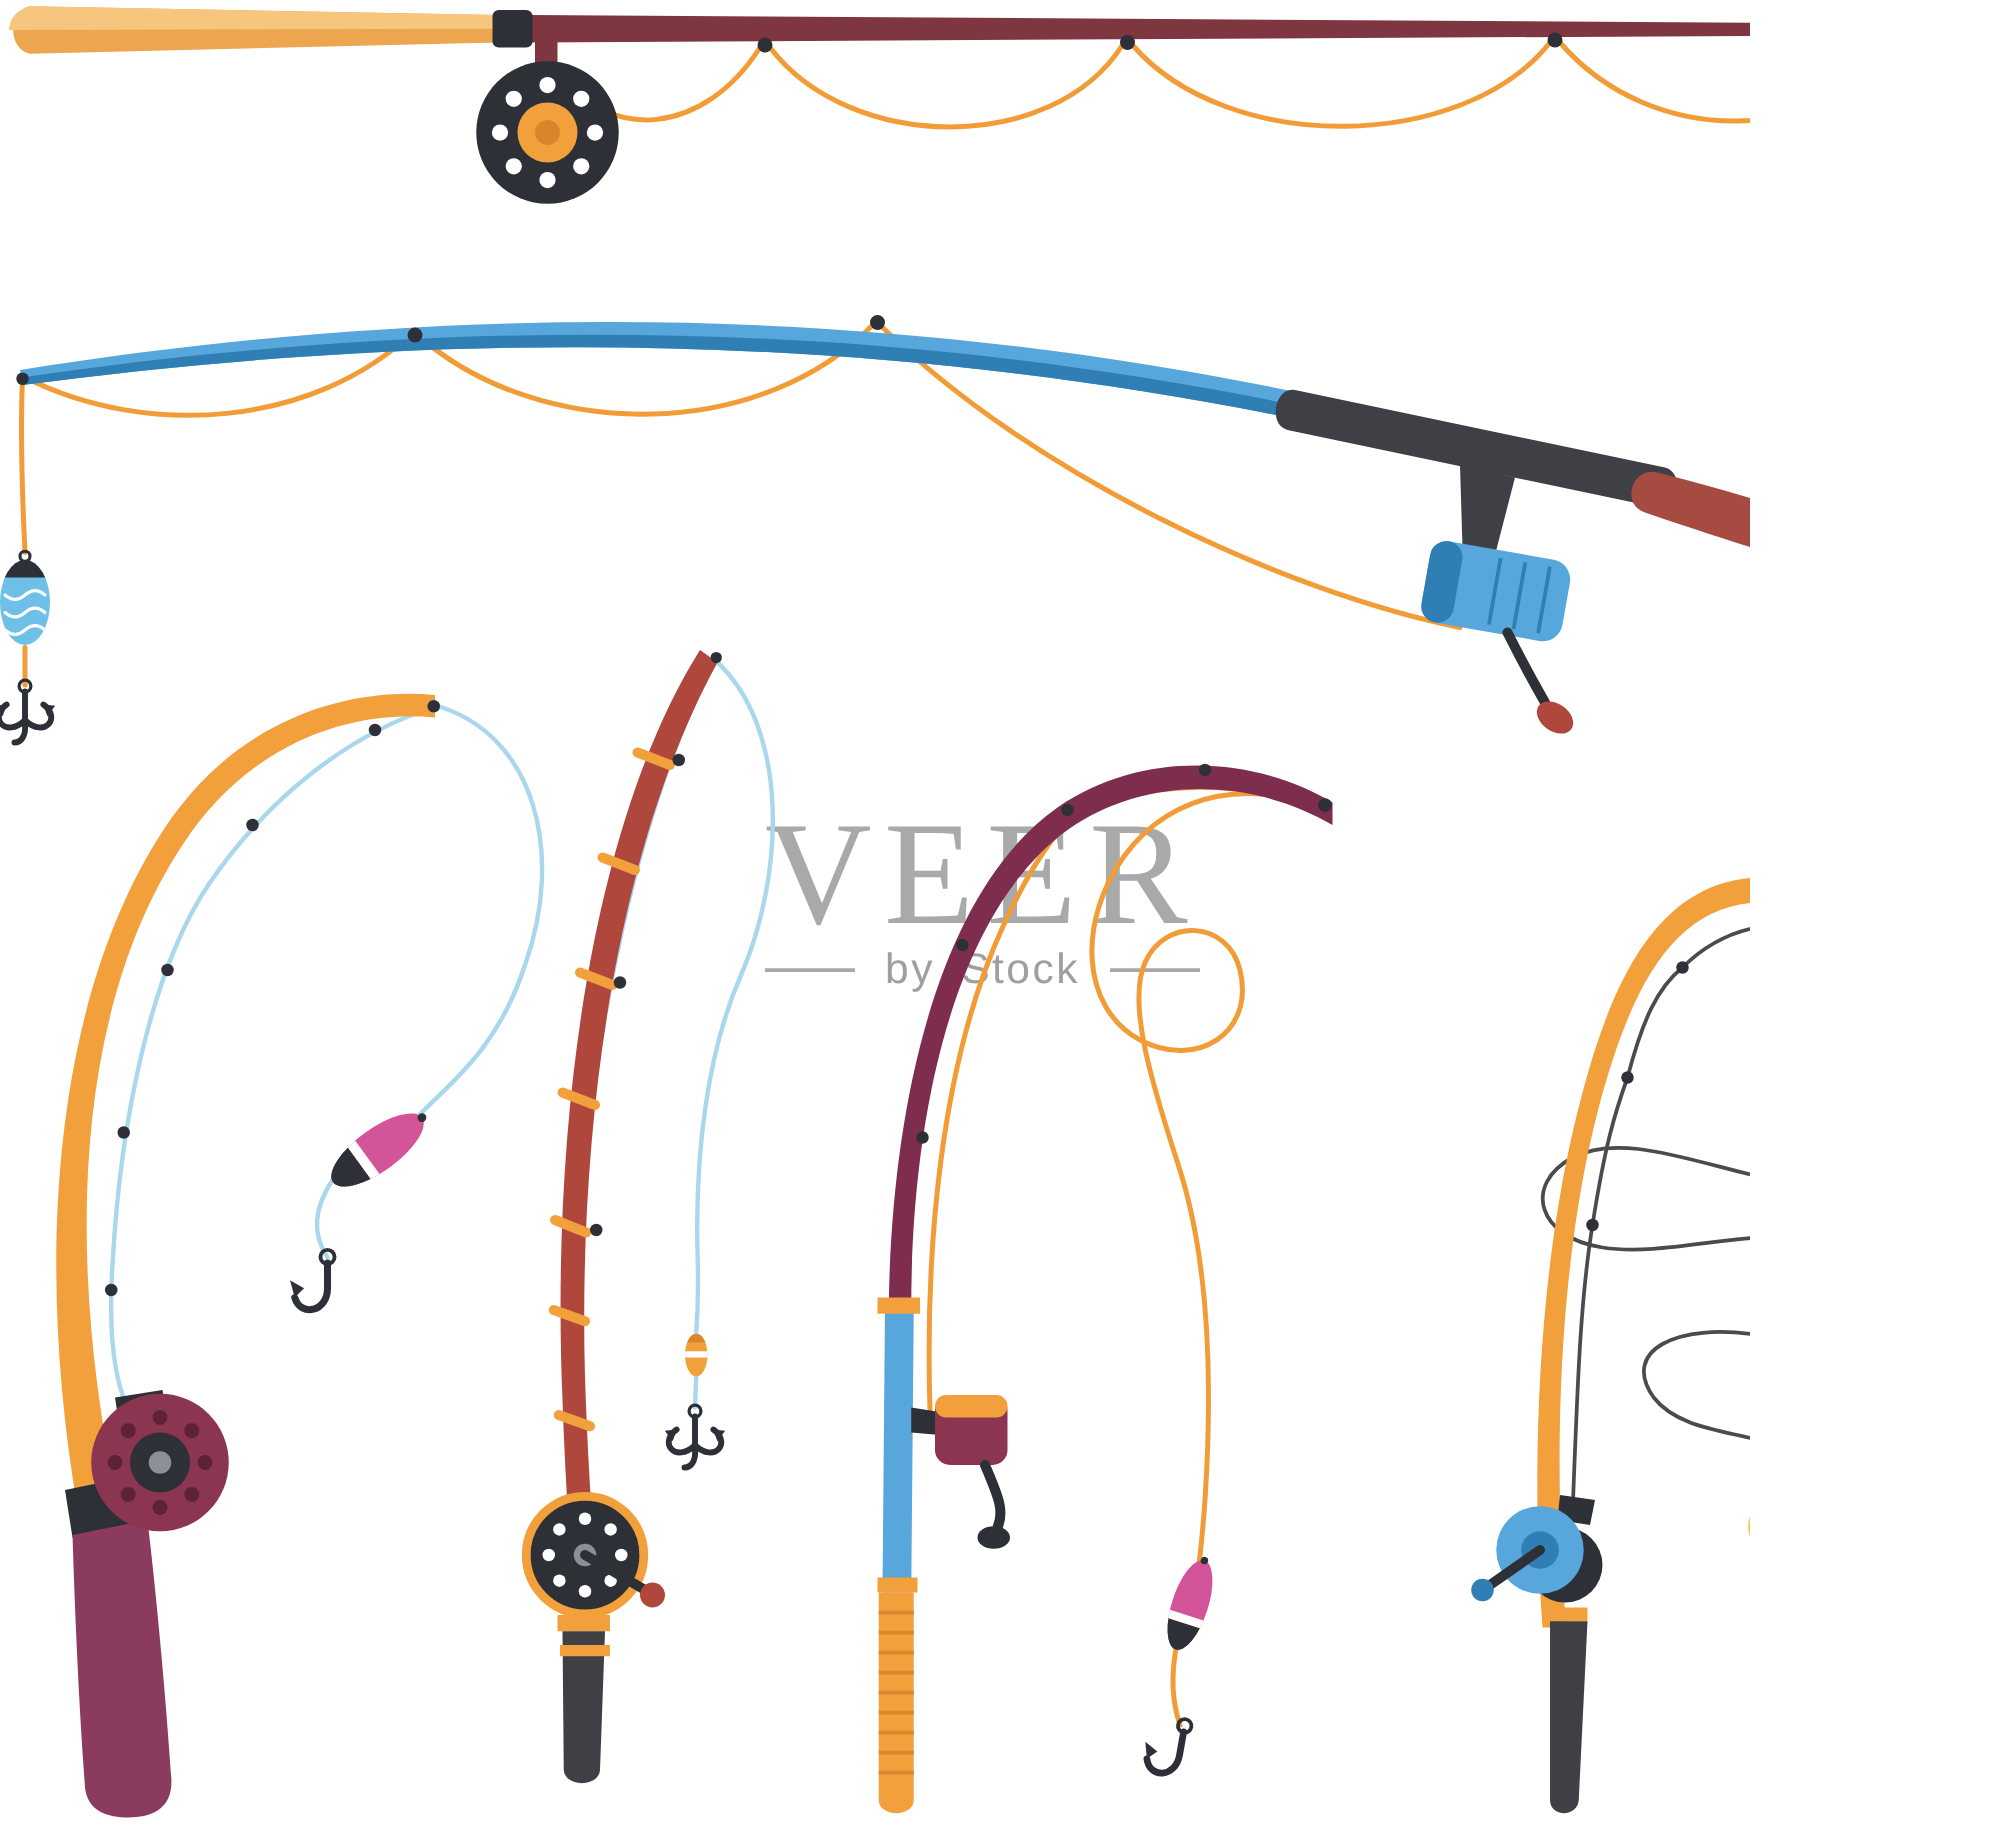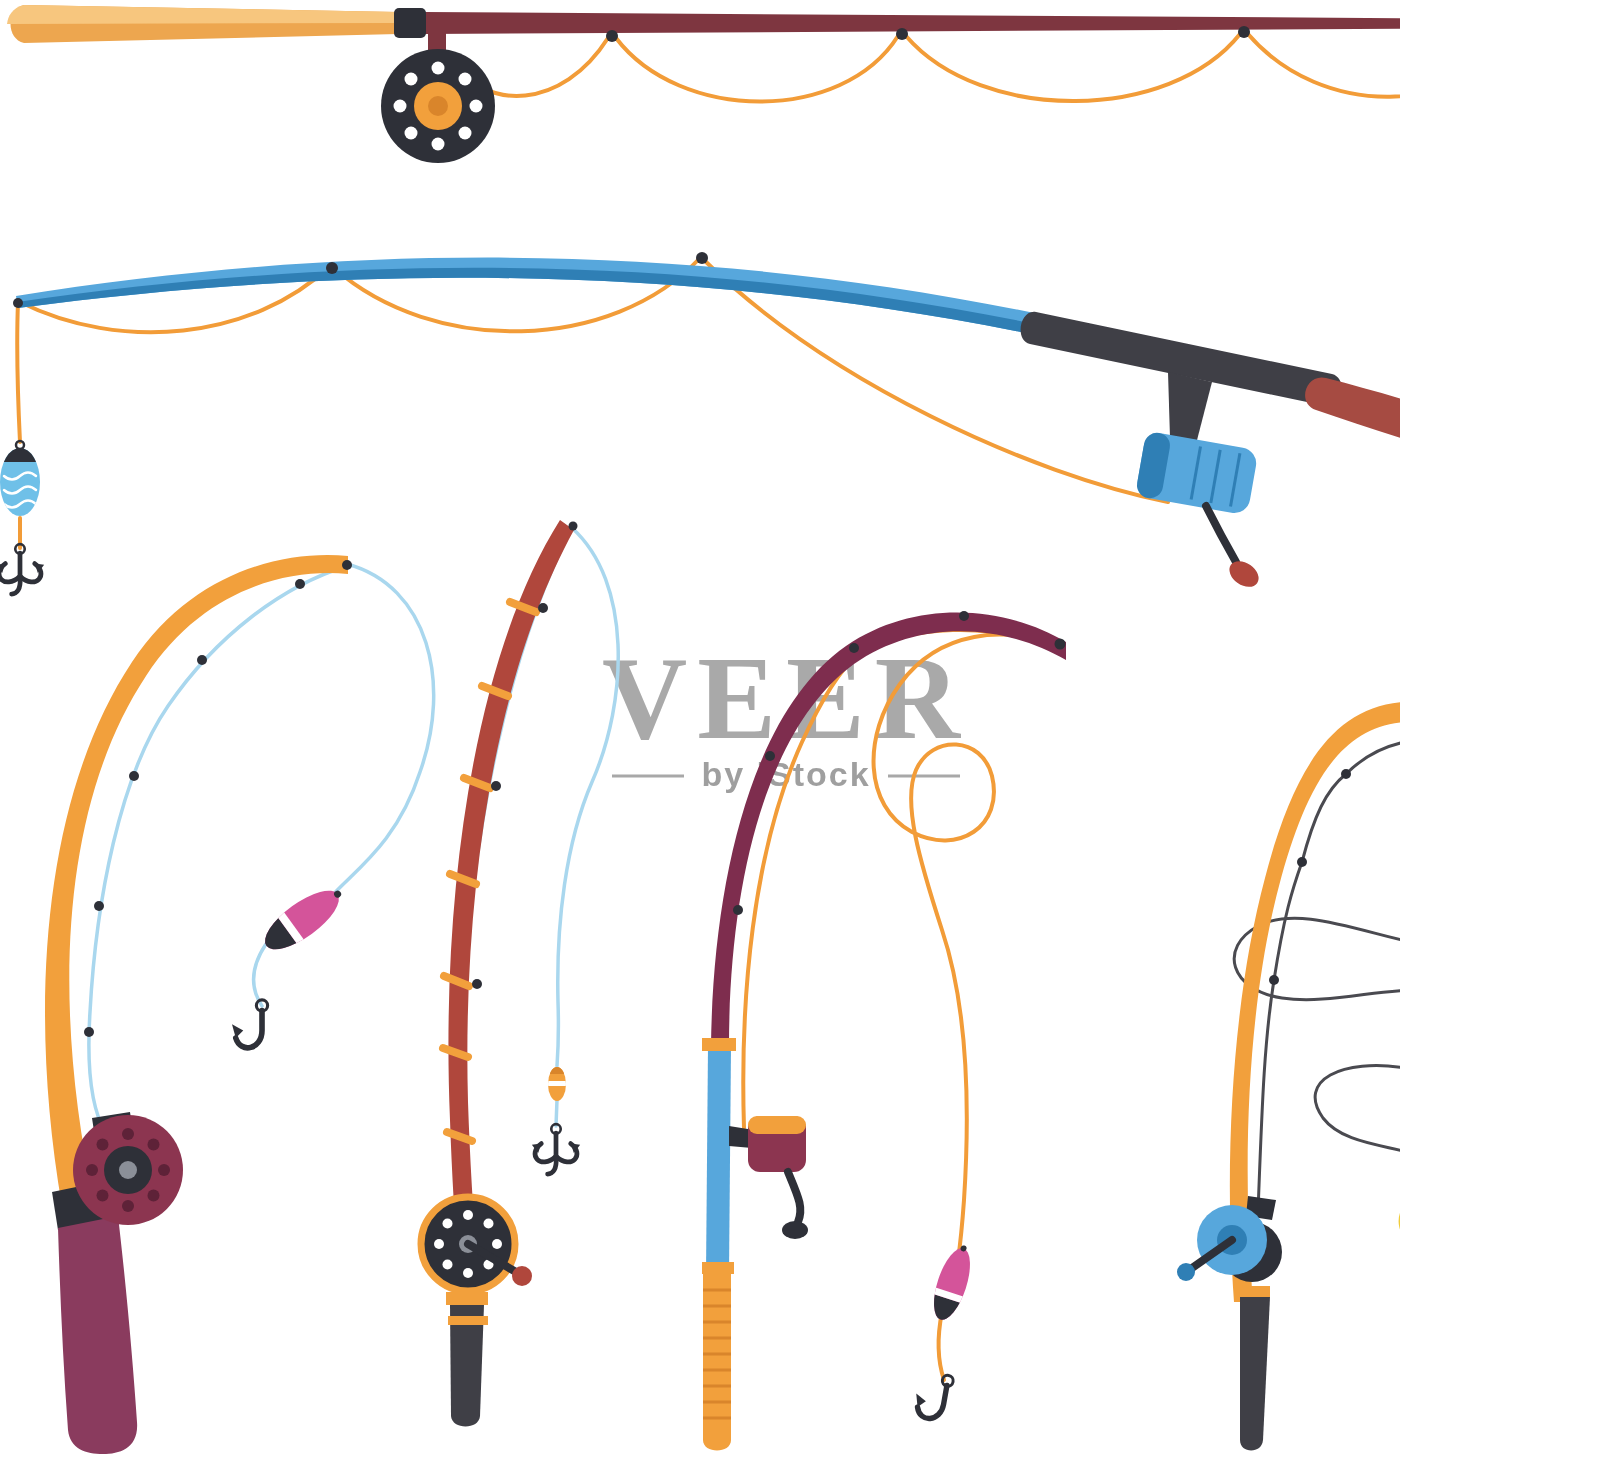--- a/index.html
+++ b/index.html
@@ -1,16 +1,16 @@
 <!DOCTYPE html>
 <html style="--orange: #F2A03C; --orangeDeep: #D9852B; --handle: #EDA64F; --handleLight: #F7C67E; --maroon: #7E3640; --maroon2: #7E2D4E; --dark: #2E3038; --blue: #57A7DC; --blueDeep: #2F7FB5; --lightBlue: #A9D7EE; --grayDark: #3F3F46; --grayMid: #8B8F98; --brownRed: #A64B42; --redRod: #B0473C; --plum: #8A3B5E; --plumDeep: #5E2238; --reelMaroon: #8C3550; --pink: #D4549A; --white: #FFFFFF; --fishBlue: #6FC0E8; --yellow: #F0CC3A; --lineOrange: #F29C38; --lineGray: #4A4A50; --watermark: #9B9B9B; --watermarkSub: #8F8F8F;"><head>
 <meta charset="utf-8">
 <style>
   html,body{margin:0;padding:0;background:#fff;}
-  .canvas{position:relative;width:1400px;height:1462px;background:#fff;overflow:hidden;font-family:"Liberation Sans",sans-serif;font-weight:bold;}
+  .canvas{position:relative;width:1400px;height:1462px;background:#fff;overflow:hidden;font-family:"Liberation Sans",sans-serif;}
   svg{display:block;width:1600px;height:1462px;}
 
   
   .f-orange{fill:var(--orange);} .f-orangeDeep{fill:var(--orangeDeep);}
   .f-handle{fill:var(--handle);} .f-handleLight{fill:var(--handleLight);}
   .f-maroon{fill:var(--maroon);} .f-maroon2{fill:var(--maroon2);}
   .f-dark{fill:var(--dark);} .f-blue{fill:var(--blue);} .f-blueDeep{fill:var(--blueDeep);}
   .f-grayDark{fill:var(--grayDark);} .f-grayMid{fill:var(--grayMid);}
   .f-brownRed{fill:var(--brownRed);} .f-redRod{fill:var(--redRod);}
   .f-plum{fill:var(--plum);} .f-plumDeep{fill:var(--plumDeep);}

